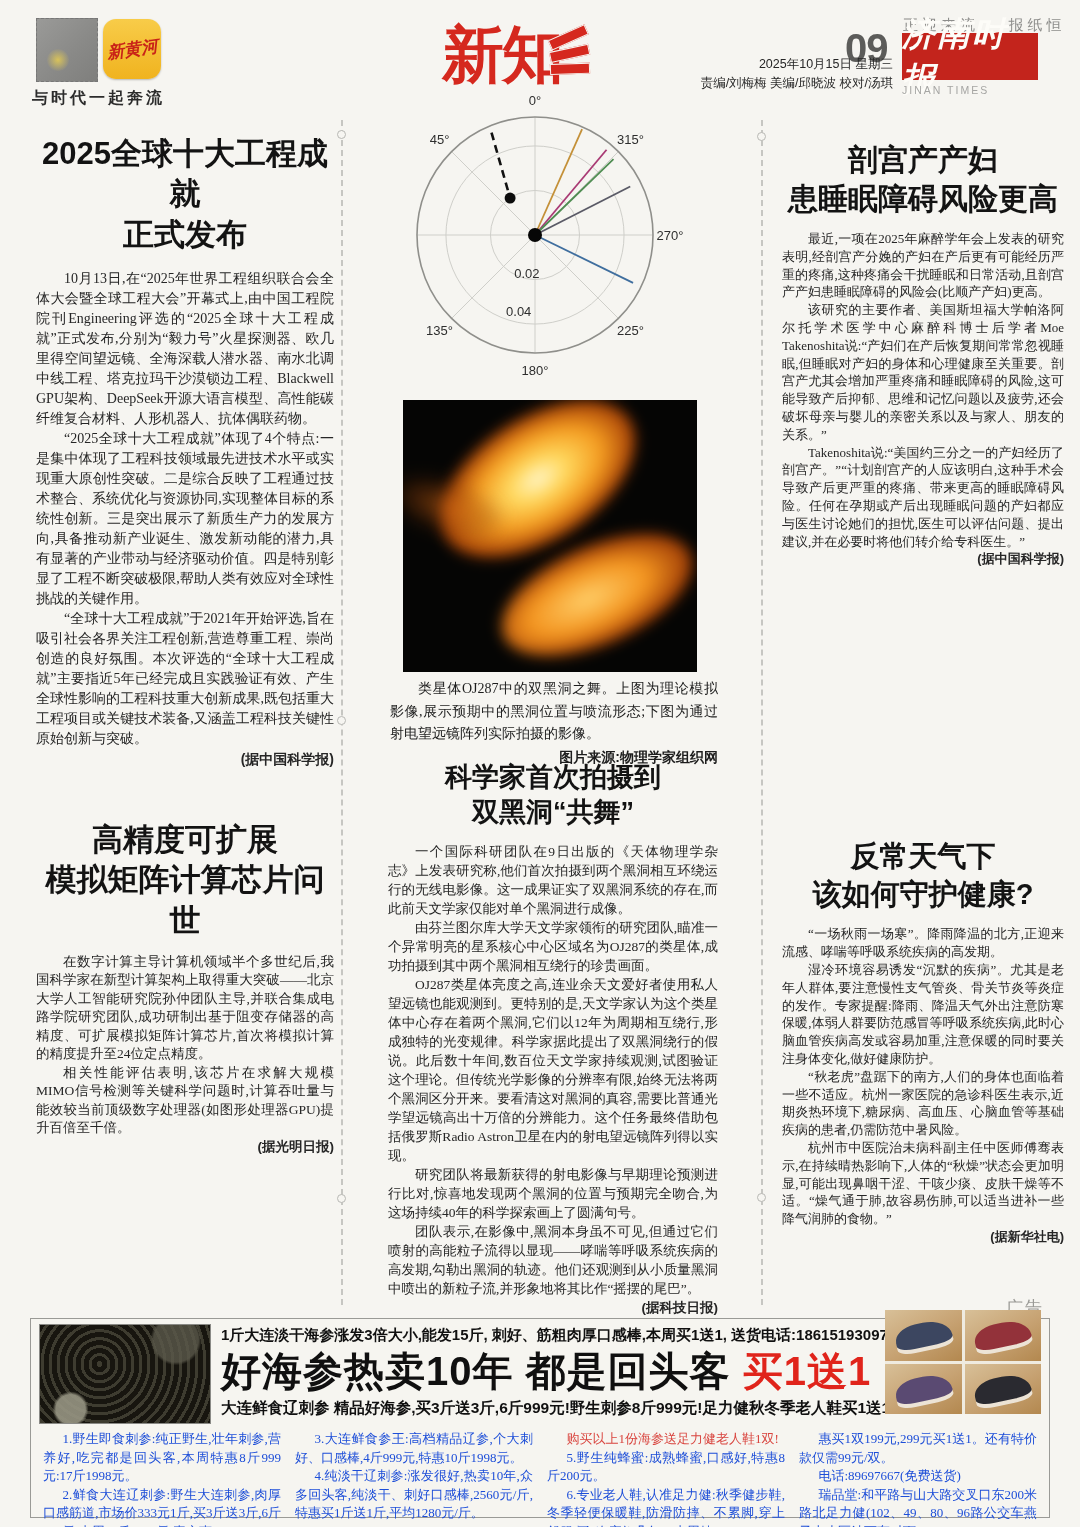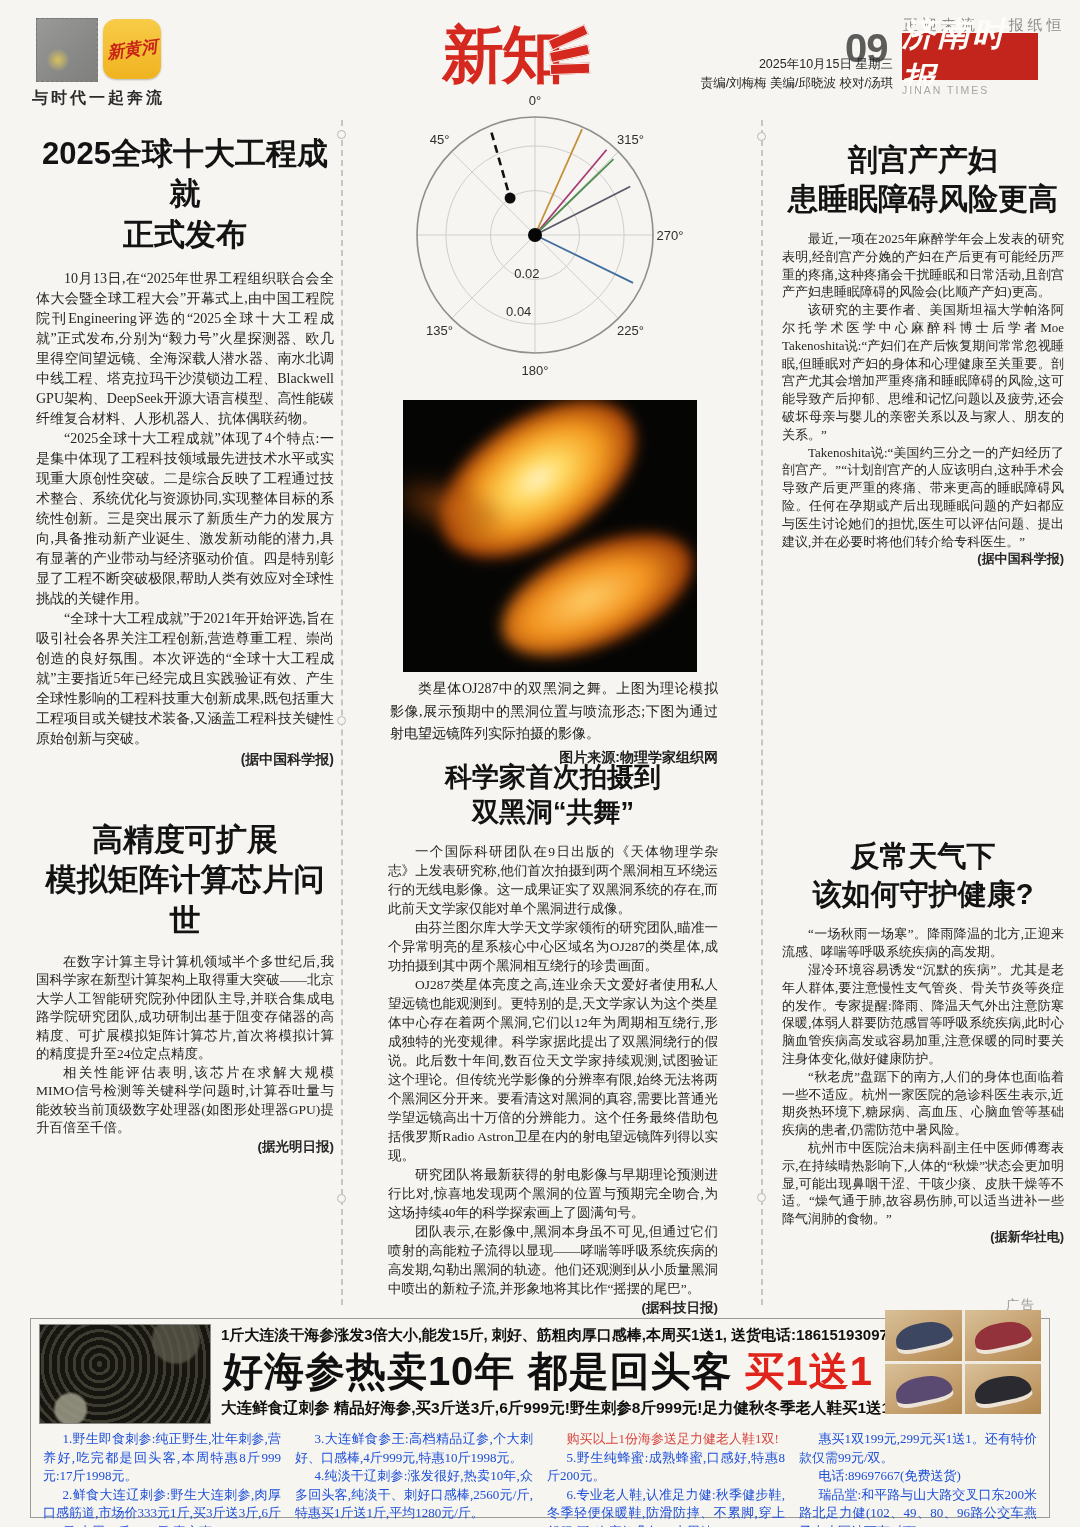--- a/index.html
+++ b/index.html
@@ -67,37 +67,37 @@
 
   
   .ad { border:1px solid #9a9a96; background:#f6f5f0; z-index:5; padding:5px 8px 4px 8px; }
   .ad-top { display:flex; gap:10px; }
   .sea { width:172px; height:100px; flex:0 0 auto; border:1px solid #8a8a86;
     background:
       radial-gradient(circle at 18% 86%, rgba(150,148,130,.9) 0 9%, rgba(150,148,130,0) 11%),
       radial-gradient(circle at 80% 15%, rgba(90,88,74,.8) 0 14%, rgba(90,88,74,0) 16%),
       repeating-radial-gradient(circle at 35% 40%, #3e3c30 0 3px, #17150f 3px 8px),
       #1c1a14; }
-  .ad-center { flex:1 1 auto; text-align:center; font-family:"Liberation Sans",sans-serif; color:#101010; min-width:0; }
+  .ad-center { flex:1 1 auto; font-family:"Liberation Sans",sans-serif; color:#101010; min-width:0; }
   .ad-l1 { font-size:15px; font-weight:700; margin-top:2px; white-space:nowrap; }
   .ad-head { font-size:40px; font-weight:900; letter-spacing:1px; line-height:1.15; margin-top:3px; white-space:nowrap; }
   .ad-head .hred { color:#e0241b; }
   .ad-l3 { font-size:15.5px; font-weight:700; margin-top:4px; white-space:nowrap; }
   .shoes { width:156px; height:104px; flex:0 0 auto; display:grid; grid-template-columns:1fr 1fr; grid-template-rows:1fr 1fr; gap:3px; background:#efebe0; margin-top:-14px; }
   .shoe-cell { position:relative; overflow:hidden; background:linear-gradient(150deg,#d8c098 0%,#c6a171 55%,#b3884f 100%); }
   .shoe { position:absolute; left:13%; top:26%; width:74%; height:48%; transform:rotate(-12deg);
     border-radius:45% 55% 35% 35% / 70% 85% 30% 30%; box-shadow:0 4px 0 rgba(243,240,233,.85); }
   .shoe-cell:nth-child(1) .shoe { background:#3c4660; }
   .shoe-cell:nth-child(2) .shoe { background:#93323a; }
   .shoe-cell:nth-child(3) .shoe { background:#5a4a72; }
   .shoe-cell:nth-child(4) .shoe { background:#2a2a30; }
   .ad-cols { display:grid; grid-template-columns:1fr 1fr 1fr 1fr; gap:14px; margin-top:6px; padding:0 4px; }
   .ad-cols p { margin:0; font-size:13px; line-height:18.5px; text-align:justify; text-indent:1.5em; color:#1d4ed8; }
   .ad-cols p.redp { color:#d9453f; }
-  .ad-label { font-family:Liberation Sans, sans-serif; color:#9a9a96; font-size:13px; letter-spacing:2px; }
+  .ad-label { font-family:Liberation Sans, sans-serif; color:#9a9a96; font-size:17px; letter-spacing:2px; }
 </style>
 </head>
 <body>
 
 <div class="page">
 
   <div class="abs qr" style="left:36px; top:18px;"></div>
   <div class="abs app-icon" style="left:103px; top:19px;">
     <span>新黄河</span>
   </div>

